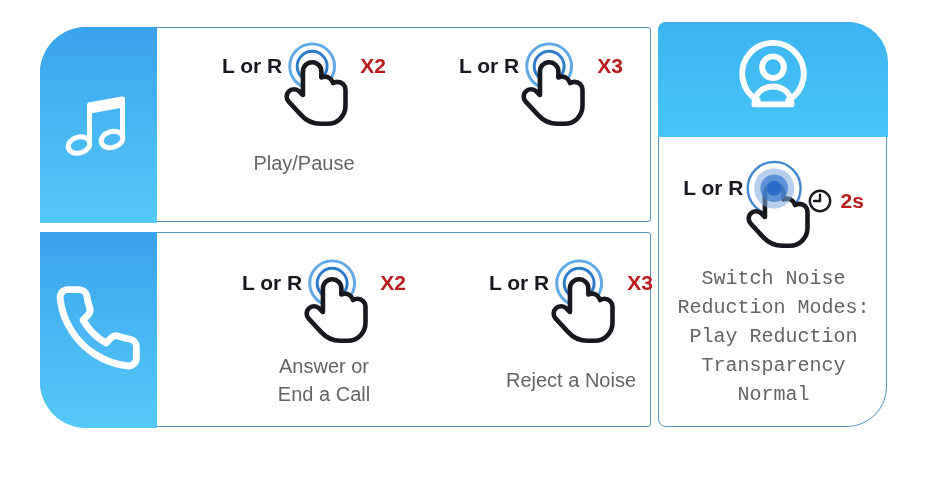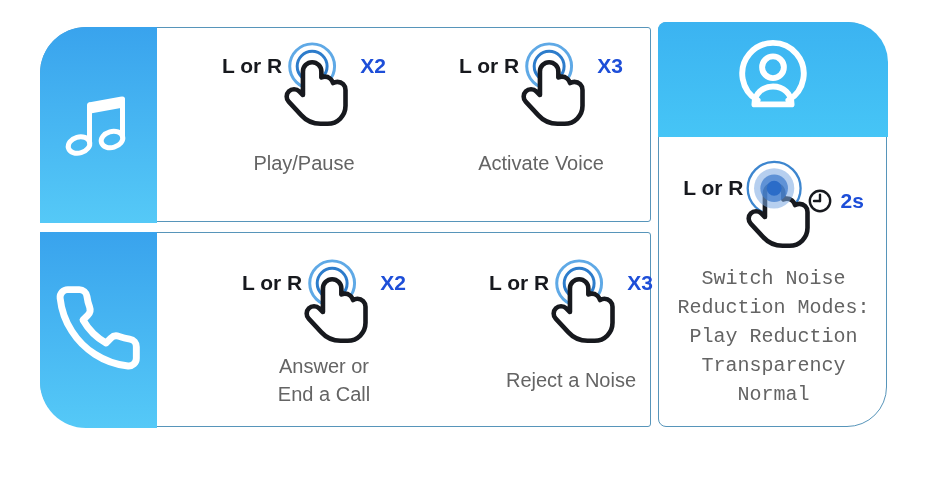--- a/index.html
+++ b/index.html
@@ -25,21 +25,21 @@
   .top-tab{
     position:absolute;left:-1.5px;top:-1.5px;width:calc(100% + 3px);height:115px;
     background:linear-gradient(180deg,#3bb3f1 0%,#46c5f6 100%);
     border-radius:8px 40px 0 0;
     display:flex;align-items:center;justify-content:center;
   }
 
   .control{position:absolute;display:flex;flex-direction:column;align-items:center;}
   .gesture-row{display:flex;align-items:center;height:40px;}
   .side-label{font-size:21px;font-weight:600;color:#17191e;white-space:nowrap;}
-  .count-label{font-size:21px;font-weight:600;color:#1d4ed8;white-space:nowrap;}
+  .count-label{font-size:21px;font-weight:600;color:#b91c1c;white-space:nowrap;}
   .gesture-icon{position:relative;width:56px;height:40px;margin:0 20px 0 2px;}
   .gesture-icon svg{position:absolute;left:-19px;top:-5px;width:92px;height:92px;overflow:visible;}
   .hold-wrap{margin:0 5px 0 3px;}
   .clock-group{display:flex;align-items:center;margin-top:25px;}
   .clock-group svg{width:26px;height:26px;margin-right:7px;}
   .caption{
     margin-top:48px;height:58px;display:flex;flex-direction:column;
     align-items:center;justify-content:center;
     font-size:20px;line-height:28px;color:#646464;text-align:center;white-space:nowrap;
   }
@@ -95,21 +95,20 @@
         <span class="gesture-icon">
           <svg viewBox="0 0 80 80">
             <circle cx="41" cy="22" r="19.5" fill="none" stroke="#5fa9e6" stroke-width="2.6"></circle>
             <circle cx="41" cy="22" r="13" fill="none" stroke="#2d7ccb" stroke-width="2.6"></circle>
             <use href="#hand-shape" transform="translate(16,16)"></use>
           </svg>
         </span>
         <span class="count-label">X3</span>
       </div>
       <div class="caption">
-        <span>Activate Voice</span>
       </div>
     </div>
   </div>
 
   <div class="panel" id="panel-call">
     <div class="side-tab">
       <span>
         <svg width="92" height="92" viewBox="0 0 24 24">
           <path d="M22 16.92v3a2 2 0 0 1-2.18 2 19.79 19.79 0 0 1-8.63-3.07 19.5 19.5 0 0 1-6-6 19.79 19.79 0 0 1-3.07-8.67A2 2 0 0 1 4.11 2h3a2 2 0 0 1 2 1.72 12.84 12.84 0 0 0 .7 2.81 2 2 0 0 1-.45 2.11L8.09 9.91a16 16 0 0 0 6 6l1.27-1.27a2 2 0 0 1 2.11-.45 12.84 12.84 0 0 0 2.81.7A2 2 0 0 1 22 16.92z" fill="none" stroke="#ffffff" stroke-width="1.8" stroke-linecap="round" stroke-linejoin="round"></path>
         </svg>

